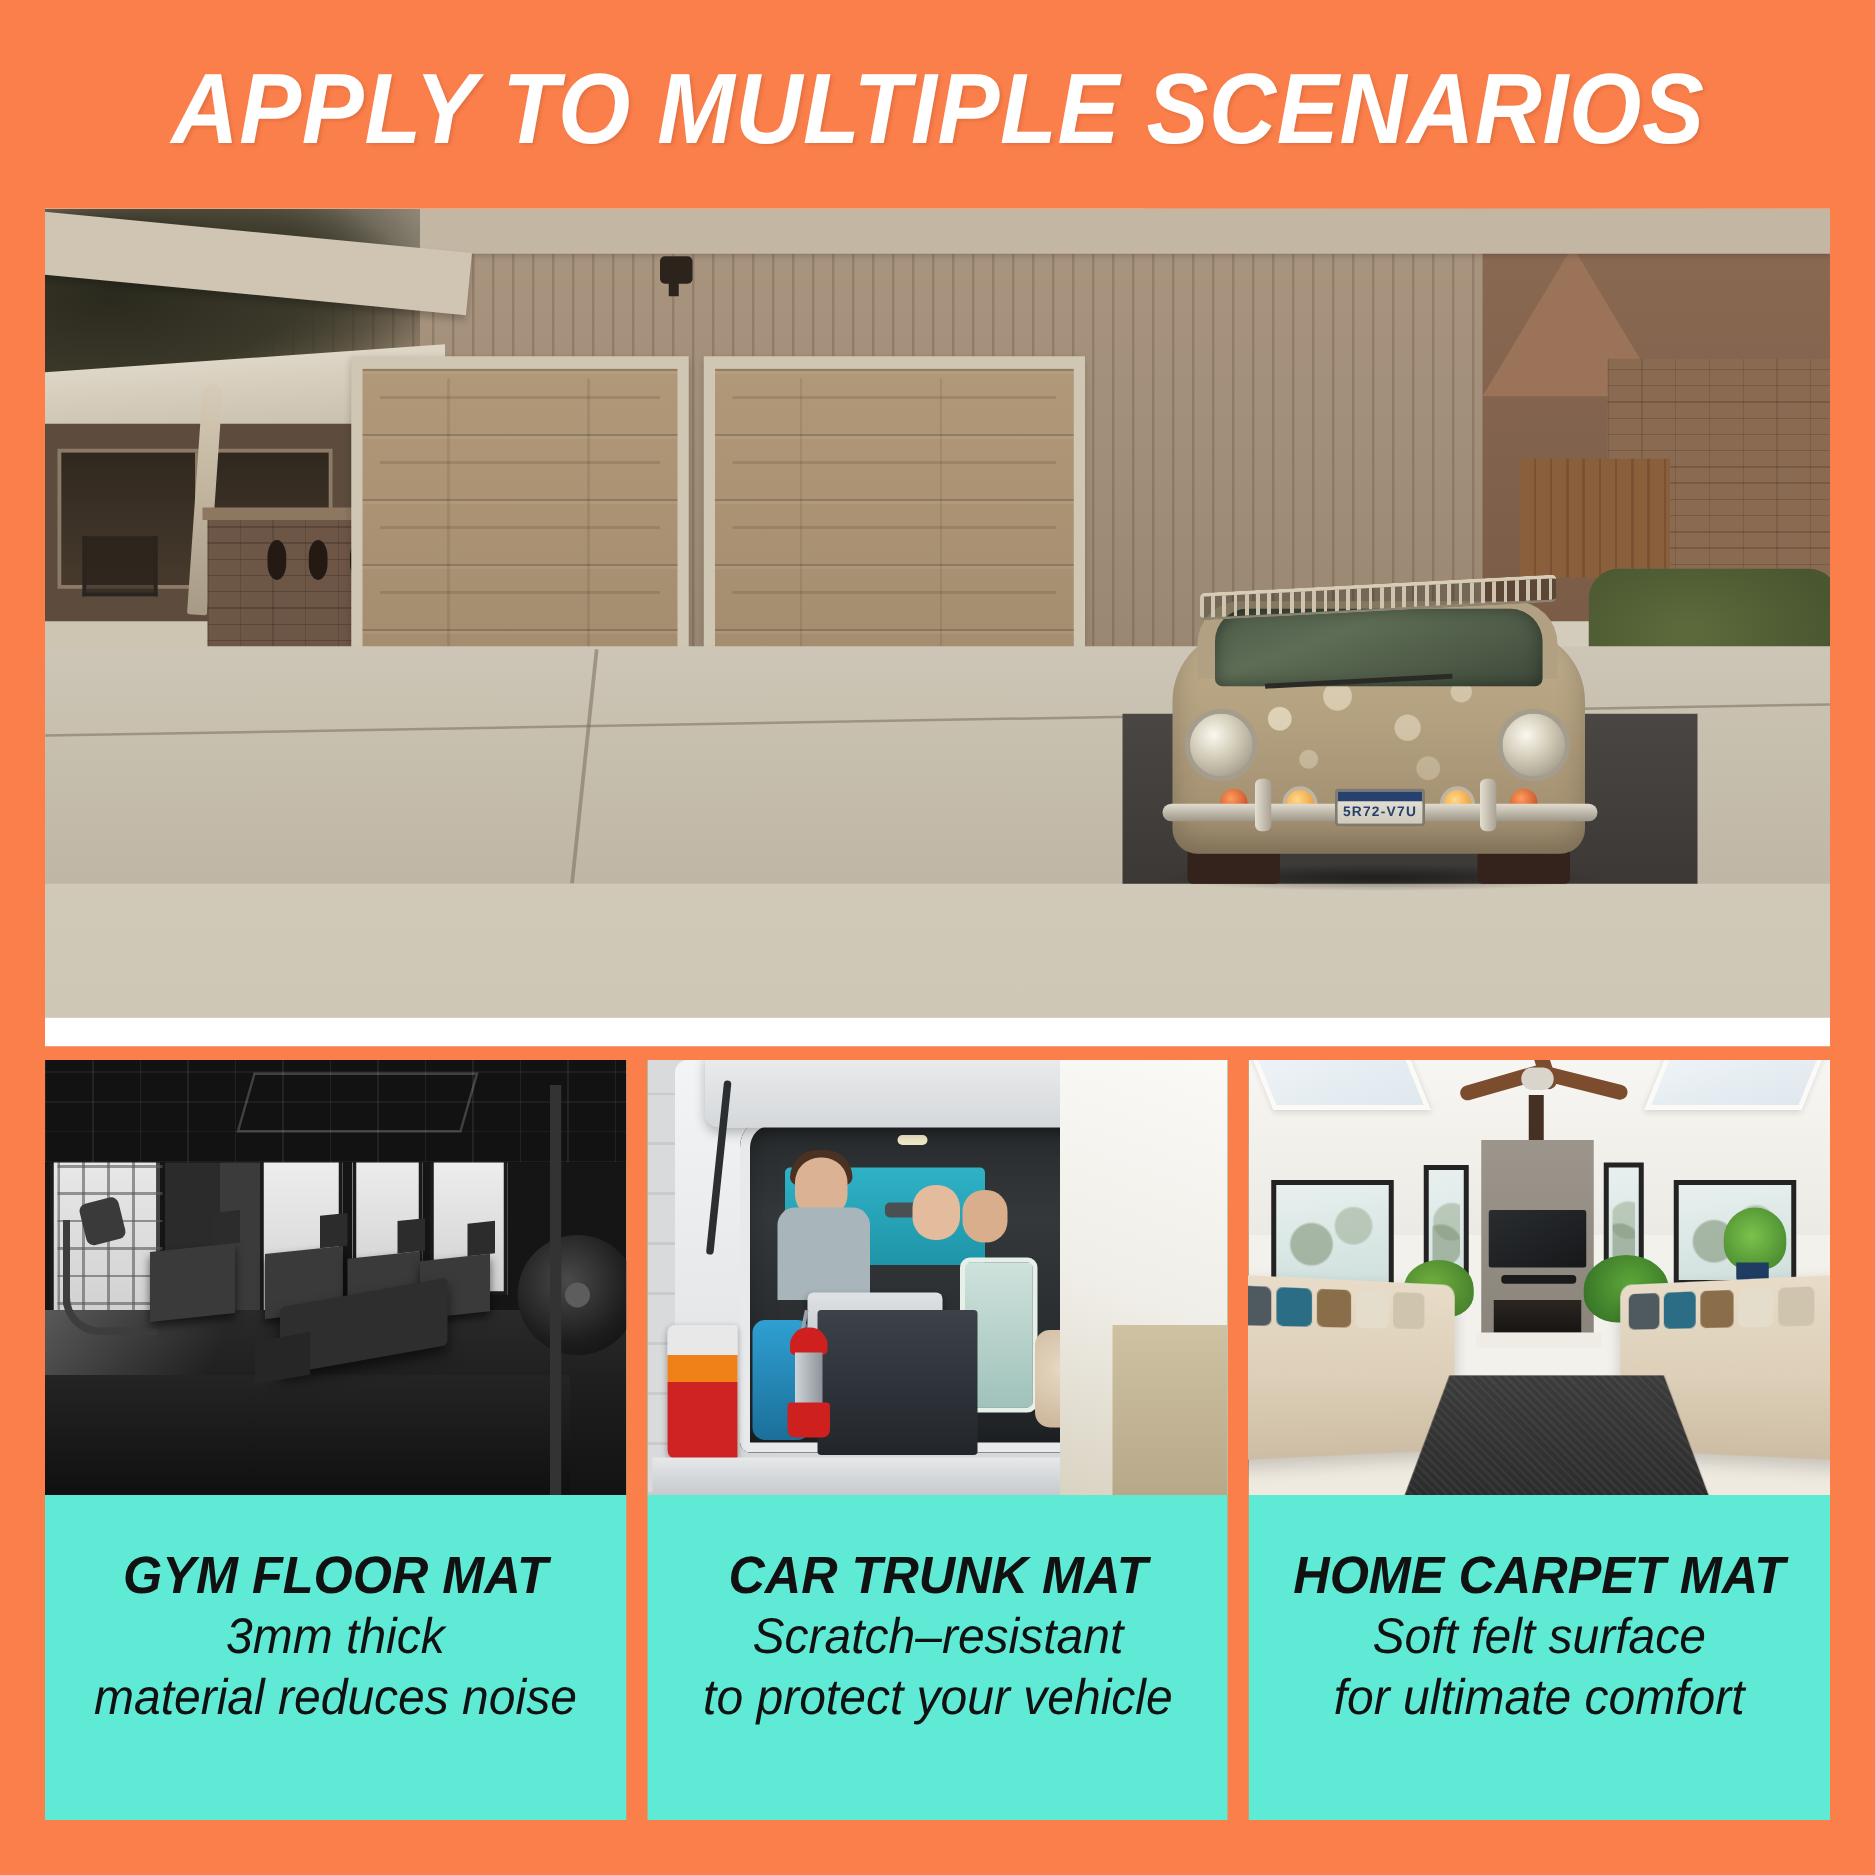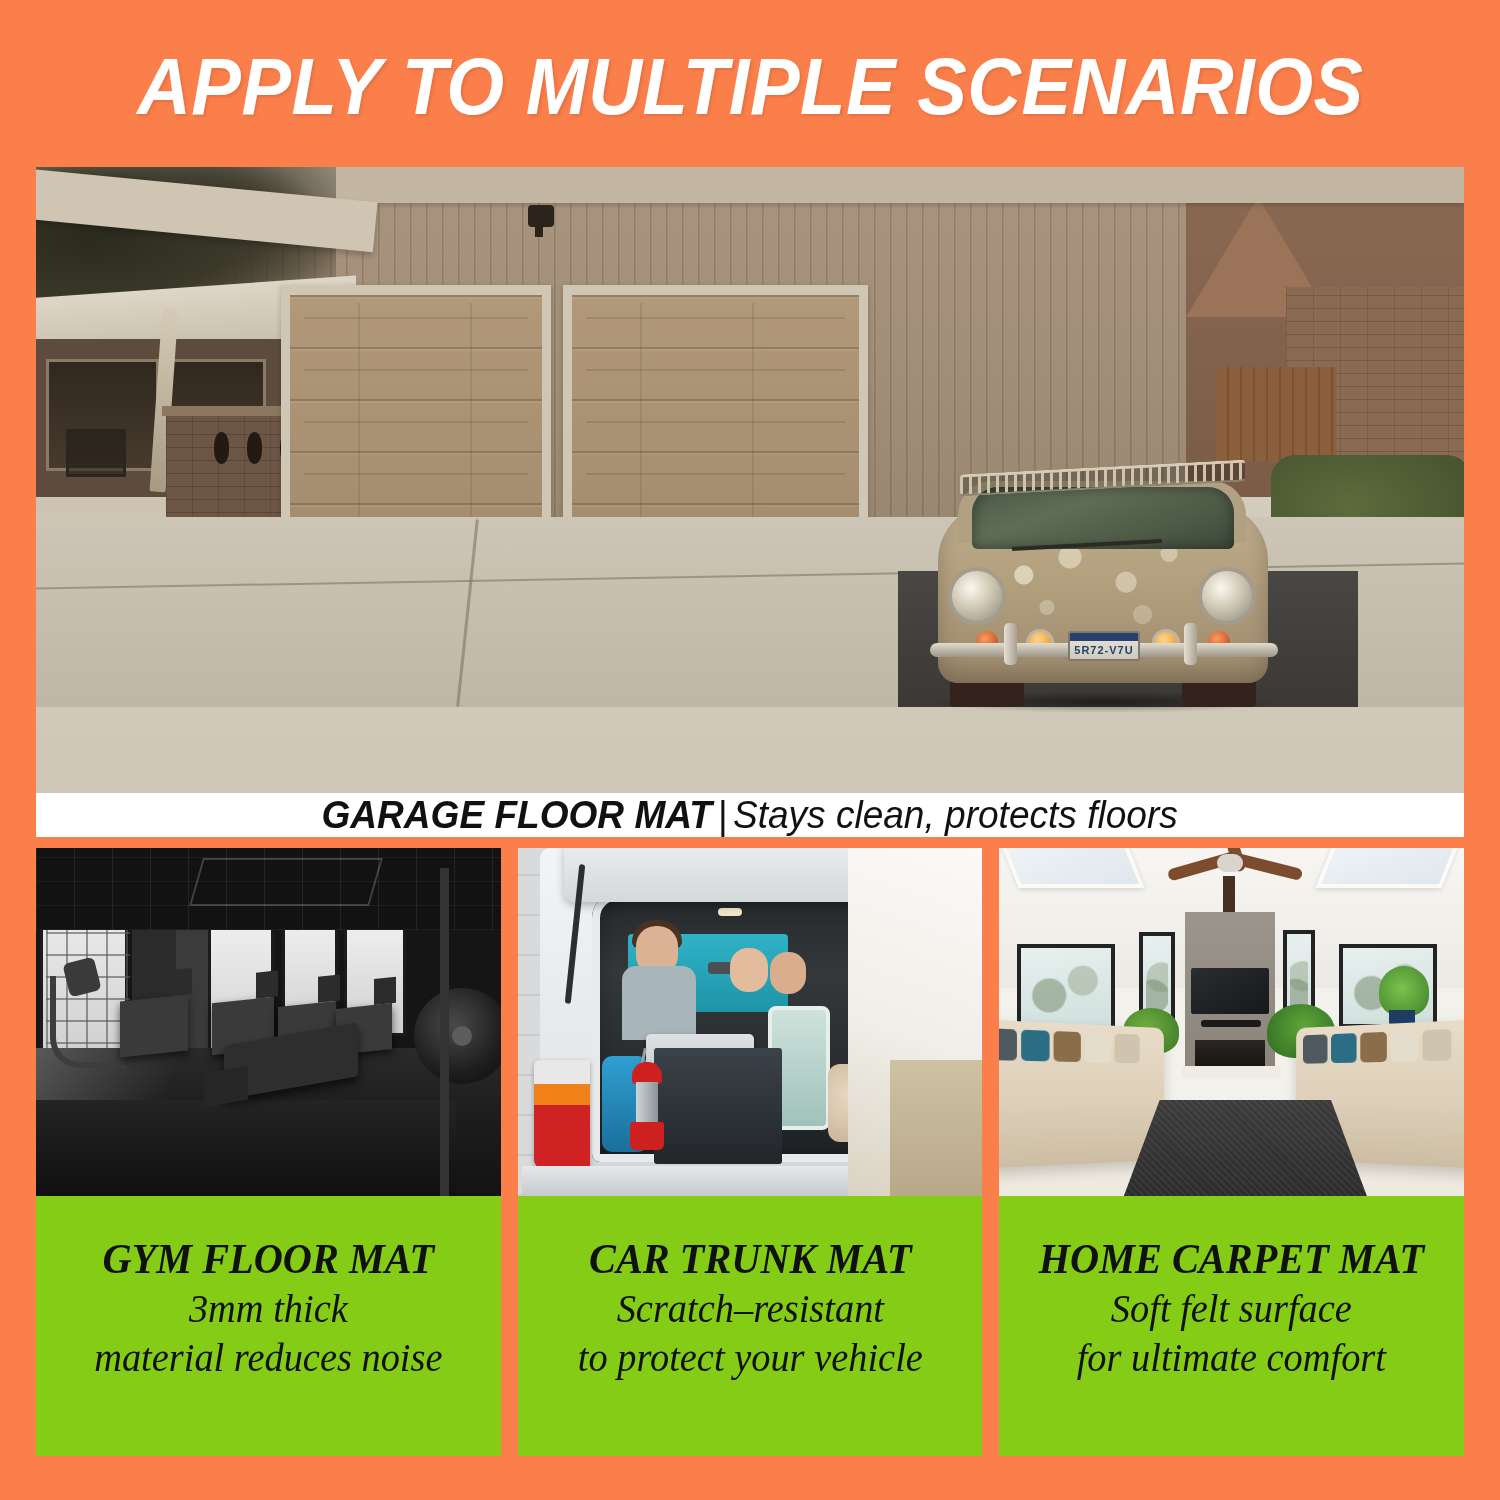--- a/index.html
+++ b/index.html
@@ -57,23 +57,23 @@
   .hero-caption-text .sep { font-weight:400; padding:0 6px; }
 
   
   .row {
     position:absolute;
     left:36px; top:848px; width:1428px; height:608px;
     display:flex; gap:17px;
   }
   .card {
     flex:1;
-    background:#84cc16;
+    background:#5eead4;
     overflow:hidden;
-    display:flex; flex-direction:column;font-family:Liberation Serif, serif;
+    display:flex; flex-direction:column;
   }
   .card-photo {
     position:relative;
     width:100%; height:348px;
     overflow:hidden;
   }
   .card-caption {
     flex:1;
     padding-top:38px;
     text-align:center;
@@ -618,25 +618,20 @@
       <div class="car-bumper"></div>
       <div class="car-overrider a"></div>
       <div class="car-overrider b"></div>
       <div class="car-plate">
         <div class="car-plate-top"></div>
         <div class="car-plate-num">5R72-V7U</div>
       </div>
     </div>
   </div>
 
-  <div class="hero-caption">
-    <div class="hero-caption-text">
-      <span class="strong">GARAGE FLOOR MAT</span><span class="sep">|</span><span>Stays clean, protects floors</span>
-    </div>
-  </div>
 </div>
 
 <div class="row">
 
   <div class="card">
     <div class="card-photo">
       <div class="gym">
         <div class="gym-win w1">
             <div class="gym-bldg"></div>
           </div>

